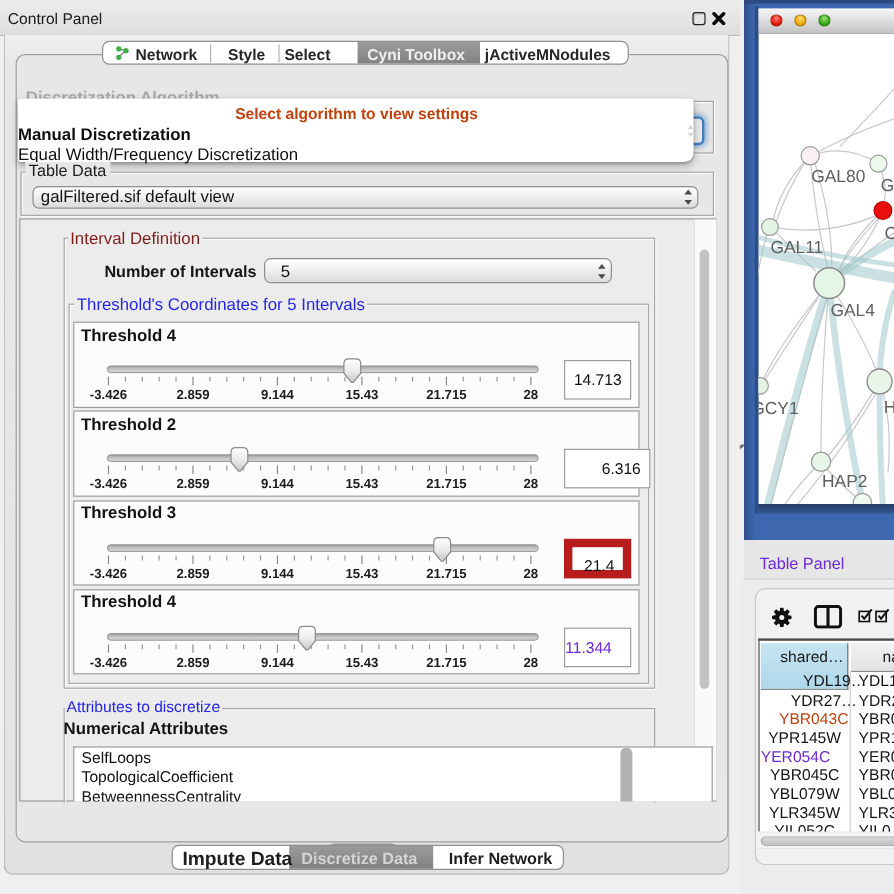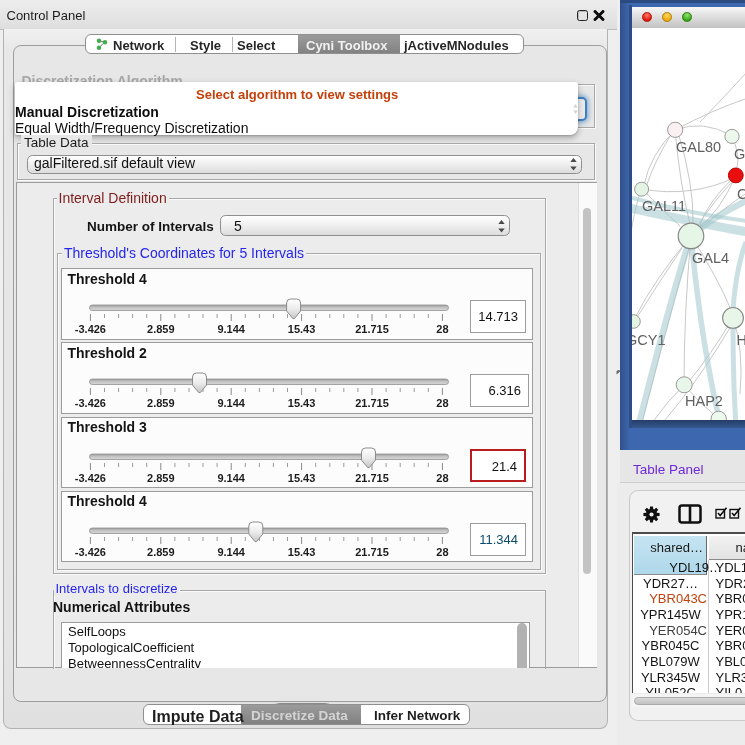--- a/index.html
+++ b/index.html
@@ -157,21 +157,21 @@
     <line x1="357.3" y1="26" x2="357.3" y2="30" stroke="#9a9a9a" stroke-width="1"></line>
     <line x1="371.4" y1="26" x2="371.4" y2="33" stroke="#8a8a8a" stroke-width="1"></line>
     <text x="19.4" y="44.5" text-anchor="middle" font-size="11" font-weight="bold" fill="#1c1c1c">-3.426</text>
     <text x="89.8" y="44.5" text-anchor="middle" font-size="11" font-weight="bold" fill="#1c1c1c">2.859</text>
     <text x="160.2" y="44.5" text-anchor="middle" font-size="11" font-weight="bold" fill="#1c1c1c">9.144</text>
     <text x="230.6" y="44.5" text-anchor="middle" font-size="11" font-weight="bold" fill="#1c1c1c">15.43</text>
     <text x="301.0" y="44.5" text-anchor="middle" font-size="11" font-weight="bold" fill="#1c1c1c">21.715</text>
     <text x="371.4" y="44.5" text-anchor="middle" font-size="11" font-weight="bold" fill="#1c1c1c">28</text>
     <path d="M 121.5 15.0 Q 121.5 11.0 125.5 11.0 L 131.5 11.0 Q 135.5 11.0 135.5 15.0 L 135.5 23.0 L 129.3 30.6 L 127.7 30.6 L 121.5 23.0 Z" fill="url(#thg362)" stroke="#8b8b8b" stroke-width="1"></path>
   </svg>
-<div style="position:absolute;left:470px;top:374px;width:59px;height:33px;background:#ffffff;border:1px solid #9c9c9c;box-sizing:border-box;font-size:13px;color:#111;text-align:right;line-height:31px;padding-right:7px">6.316</div>
+<div style="position:absolute;left:470px;top:374px;width:72px;height:33px;background:#ffffff;border:1px solid #9c9c9c;box-sizing:border-box;font-size:13px;color:#111;text-align:right;line-height:31px;padding-right:7px">6.316</div>
 <div style="position:absolute;left:60.5px;top:416.5px;width:472.5px;height:71.5px;background:#fcfcfc;border:1px solid #9c9c9c;box-sizing:border-box"></div>
 <div style="position:absolute;left:67.5px;top:419.0px;font-size:14px;font-weight:bold;color:#141414">Threshold 3</div>
 <svg style="position:absolute;left:70.5px;top:436.5px" width="400" height="60" viewBox="0 0 400 60">
     <defs>
       <linearGradient id="thg436_5" x1="0" y1="0" x2="0" y2="1">
         <stop offset="0" stop-color="#ffffff"></stop>
         <stop offset="0.5" stop-color="#ececec"></stop>
         <stop offset="1" stop-color="#c6c6c6"></stop>
       </linearGradient>
       <linearGradient id="trg436_5" x1="0" y1="0" x2="0" y2="1">
@@ -208,21 +208,21 @@
     <line x1="357.3" y1="26" x2="357.3" y2="30" stroke="#9a9a9a" stroke-width="1"></line>
     <line x1="371.4" y1="26" x2="371.4" y2="33" stroke="#8a8a8a" stroke-width="1"></line>
     <text x="19.4" y="44.5" text-anchor="middle" font-size="11" font-weight="bold" fill="#1c1c1c">-3.426</text>
     <text x="89.8" y="44.5" text-anchor="middle" font-size="11" font-weight="bold" fill="#1c1c1c">2.859</text>
     <text x="160.2" y="44.5" text-anchor="middle" font-size="11" font-weight="bold" fill="#1c1c1c">9.144</text>
     <text x="230.6" y="44.5" text-anchor="middle" font-size="11" font-weight="bold" fill="#1c1c1c">15.43</text>
     <text x="301.0" y="44.5" text-anchor="middle" font-size="11" font-weight="bold" fill="#1c1c1c">21.715</text>
     <text x="371.4" y="44.5" text-anchor="middle" font-size="11" font-weight="bold" fill="#1c1c1c">28</text>
     <path d="M 290.5 15.0 Q 290.5 11.0 294.5 11.0 L 300.5 11.0 Q 304.5 11.0 304.5 15.0 L 304.5 23.0 L 298.3 30.6 L 296.7 30.6 L 290.5 23.0 Z" fill="url(#thg436_5)" stroke="#8b8b8b" stroke-width="1"></path>
   </svg>
-<div style="position:absolute;left:470px;top:448.5px;width:56px;height:33px;background:#ffffff;border:2px solid #b91c1c;box-sizing:border-box;font-size:13px;color:#111;text-align:right;line-height:31px;padding-right:7px">21.4</div>
+<div style="position:absolute;left:470px;top:448.5px;width:56px;height:33px;background:#ffffff;border:7px solid #b91c1c;box-sizing:border-box;font-size:13px;color:#111;text-align:right;line-height:31px;padding-right:7px">21.4</div>
 <div style="position:absolute;left:60.5px;top:490.5px;width:472.5px;height:71.5px;background:#fcfcfc;border:1px solid #9c9c9c;box-sizing:border-box"></div>
 <div style="position:absolute;left:67.5px;top:493.0px;font-size:14px;font-weight:bold;color:#141414">Threshold 4</div>
 <svg style="position:absolute;left:70.5px;top:510.5px" width="400" height="60" viewBox="0 0 400 60">
     <defs>
       <linearGradient id="thg510_5" x1="0" y1="0" x2="0" y2="1">
         <stop offset="0" stop-color="#ffffff"></stop>
         <stop offset="0.5" stop-color="#ececec"></stop>
         <stop offset="1" stop-color="#c6c6c6"></stop>
       </linearGradient>
       <linearGradient id="trg510_5" x1="0" y1="0" x2="0" y2="1">
@@ -259,25 +259,25 @@
     <line x1="357.3" y1="26" x2="357.3" y2="30" stroke="#9a9a9a" stroke-width="1"></line>
     <line x1="371.4" y1="26" x2="371.4" y2="33" stroke="#8a8a8a" stroke-width="1"></line>
     <text x="19.4" y="44.5" text-anchor="middle" font-size="11" font-weight="bold" fill="#1c1c1c">-3.426</text>
     <text x="89.8" y="44.5" text-anchor="middle" font-size="11" font-weight="bold" fill="#1c1c1c">2.859</text>
     <text x="160.2" y="44.5" text-anchor="middle" font-size="11" font-weight="bold" fill="#1c1c1c">9.144</text>
     <text x="230.6" y="44.5" text-anchor="middle" font-size="11" font-weight="bold" fill="#1c1c1c">15.43</text>
     <text x="301.0" y="44.5" text-anchor="middle" font-size="11" font-weight="bold" fill="#1c1c1c">21.715</text>
     <text x="371.4" y="44.5" text-anchor="middle" font-size="11" font-weight="bold" fill="#1c1c1c">28</text>
     <path d="M 177.8 15.0 Q 177.8 11.0 181.8 11.0 L 187.8 11.0 Q 191.8 11.0 191.8 15.0 L 191.8 23.0 L 185.6 30.6 L 184.0 30.6 L 177.8 23.0 Z" fill="url(#thg510_5)" stroke="#8b8b8b" stroke-width="1"></path>
   </svg>
-<div style="position:absolute;left:470px;top:522.5px;width:56px;height:33px;background:#ffffff;border:1px solid #9c9c9c;box-sizing:border-box;font-size:13px;color:#0c4a6e;text-align:right;line-height:31px;padding-right:7px">11.344</div>
+<div style="position:absolute;left:470px;top:522.5px;width:56px;height:33px;background:#ffffff;border:1px solid #9c9c9c;box-sizing:border-box;font-size:13px;color:#6d28d9;text-align:left;line-height:31px;padding-right:7px">11.344</div>
 <div class="abs etch" style="left:53px;top:590px;width:490.5px;height:78px;border-bottom:none;box-shadow:inset 1px 1px 0 rgba(255,255,255,.75)"></div>
-<div class="abs" style="left:53.5px;top:581px;font-size:13px;color:#2525ee;background:#ececec;padding:0 2px">Intervals to discretize</div>
+<div class="abs" style="left:53.5px;top:581px;font-size:13px;color:#2525ee;background:#ececec;padding:0 2px">Attributes to discretize</div>
 <div class="abs" style="left:53px;top:598.5px;font-size:14px;font-weight:bold;color:#141414">Numerical Attributes</div>
-<div class="abs" style="left:61px;top:621.5px;width:469px;height:46px;background:#fff;border:1px solid #9b9b9b;border-bottom:none;box-sizing:border-box;overflow:hidden">
+<div class="abs" style="left:61px;top:621.5px;width:533px;height:46px;background:#fff;border:1px solid #9b9b9b;border-bottom:none;box-sizing:border-box;overflow:hidden">
     <div style="position:absolute;left:6px;top:1px;font-size:13px;color:#111">SelfLoops</div>
     <div style="position:absolute;left:6px;top:17px;font-size:13px;color:#111">TopologicalCoefficient</div>
     <div style="position:absolute;left:6px;top:33px;font-size:13px;color:#111">BetweennessCentrality</div>
     <div style="position:absolute;left:455px;top:0px;width:10px;height:60px;border-radius:5px;background:#b2b2b2"></div>
   </div>
 <div class="abs" style="left:270px;top:703px;width:65px;height:21px;background:linear-gradient(#ffffff,#f2f2f2 45%,#dddddd);border:1px solid #8a8a8a;border-radius:10px;box-sizing:border-box;text-align:center;font-size:14px;color:#111;line-height:20px">Apply</div>
 <div class="abs" style="left:143px;top:704px;width:327px;height:21px;background:#fff;border:1px solid #8f8f8f;border-radius:6px;box-sizing:border-box;overflow:hidden">
     <div style="position:absolute;left:97px;top:0;width:120px;height:21px;background:linear-gradient(#9b9b9b,#7e7e7e)"></div>
   </div>
 <div class="abs" style="left:152px;top:707.5px;font-size:16px;font-weight:bold;color:#1e1e1e">Impute Data</div>
@@ -364,27 +364,27 @@
 <svg class="abs" style="left:728.5px;top:507px" width="13" height="12" viewBox="0 0 13 12">
     <rect x="1" y="2.5" width="8.5" height="8.5" fill="none" stroke="#101010" stroke-width="1.4"></rect>
     <path d="M 3 6 L 5.2 8.6 L 11.5 0.8" fill="none" stroke="#101010" stroke-width="1.6"></path>
   </svg>
 <div class="abs" style="left:632px;top:531.5px;width:113px;height:161.5px;background:#fff;border-top:2.5px solid #4c4c4c;border-left:1.5px solid #4c4c4c;box-sizing:border-box;overflow:hidden"></div>
 <div class="abs" style="left:633.5px;top:536px;width:73.5px;height:39px;background:linear-gradient(#c6e4f2,#aed8ea);border-right:1.5px solid #666;border-bottom:1px solid #8a8a8a;box-sizing:border-box;text-align:right;padding-right:3px;font-size:13px;color:#1a1a1a;line-height:23px">shared…</div>
 <div class="abs" style="left:708.5px;top:536px;width:36.5px;height:23.5px;background:linear-gradient(#f2f2f2,#e2e2e2);border-bottom:1px solid #8a8a8a;box-sizing:border-box;font-size:13px;color:#1a1a1a;line-height:23px;padding-left:27px;white-space:nowrap;overflow:hidden">na</div>
 <div class="abs" style="left:707.5px;top:559.5px;width:1px;height:133.5px;background:#cccccc"></div>
 <div class="abs" style="left:634px;top:560.0px;width:88px;height:15.8px;text-align:right;font-size:13px;color:#141414;line-height:15.8px">YDL19…</div>
 <div class="abs" style="left:715.5px;top:560.0px;font-size:13px;color:#141414;line-height:15.8px">YDL1</div>
-<div class="abs" style="left:634px;top:575.6px;width:73px;height:15.8px;text-align:center;font-size:13px;color:#141414;line-height:15.8px">YDR27…</div>
+<div class="abs" style="left:650px;top:575.6px;width:73px;height:15.8px;text-align:center;font-size:13px;color:#141414;line-height:15.8px">YDR27…</div>
 <div class="abs" style="left:715.5px;top:575.6px;font-size:13px;color:#141414;line-height:15.8px">YDR2</div>
 <div class="abs" style="left:634px;top:591.3px;width:73px;height:15.8px;text-align:right;font-size:13px;color:#c2410c;line-height:15.8px">YBR043C</div>
 <div class="abs" style="left:715.5px;top:591.3px;font-size:13px;color:#141414;line-height:15.8px">YBR0</div>
 <div class="abs" style="left:634px;top:607.0px;width:73px;height:15.8px;text-align:center;font-size:13px;color:#141414;line-height:15.8px">YPR145W</div>
 <div class="abs" style="left:715.5px;top:607.0px;font-size:13px;color:#141414;line-height:15.8px">YPR1</div>
-<div class="abs" style="left:634px;top:622.6px;width:73px;height:15.8px;text-align:right;font-size:13px;color:#404040;line-height:15.8px">YER054C</div>
+<div class="abs" style="left:634px;top:622.6px;width:73px;height:15.8px;text-align:left;font-size:13px;color:#6d28d9;line-height:15.8px">YER054C</div>
 <div class="abs" style="left:715.5px;top:622.6px;font-size:13px;color:#141414;line-height:15.8px">YER0</div>
 <div class="abs" style="left:634px;top:638.2px;width:73px;height:15.8px;text-align:center;font-size:13px;color:#141414;line-height:15.8px">YBR045C</div>
 <div class="abs" style="left:715.5px;top:638.2px;font-size:13px;color:#141414;line-height:15.8px">YBR0</div>
 <div class="abs" style="left:634px;top:653.9px;width:73px;height:15.8px;text-align:center;font-size:13px;color:#141414;line-height:15.8px">YBL079W</div>
 <div class="abs" style="left:715.5px;top:653.9px;font-size:13px;color:#141414;line-height:15.8px">YBL0</div>
 <div class="abs" style="left:634px;top:669.5px;width:73px;height:15.8px;text-align:center;font-size:13px;color:#141414;line-height:15.8px">YLR345W</div>
 <div class="abs" style="left:715.5px;top:669.5px;font-size:13px;color:#141414;line-height:15.8px">YLR3</div>
 <div class="abs" style="left:634px;top:685.2px;width:73px;height:15.8px;text-align:center;font-size:13px;color:#141414;line-height:15.8px">YIL052C</div>
 <div class="abs" style="left:715.5px;top:685.2px;font-size:13px;color:#141414;line-height:15.8px">YIL0</div>
 <div class="abs" style="left:632px;top:693px;width:113px;height:52px;background:#ececec"></div>

